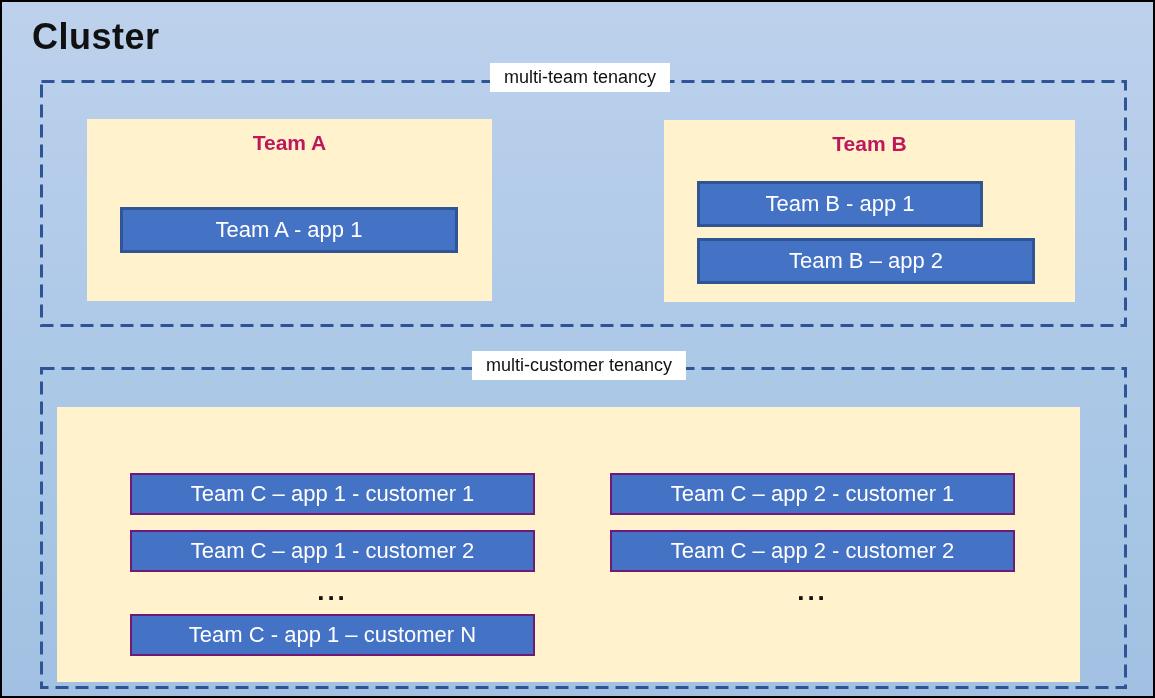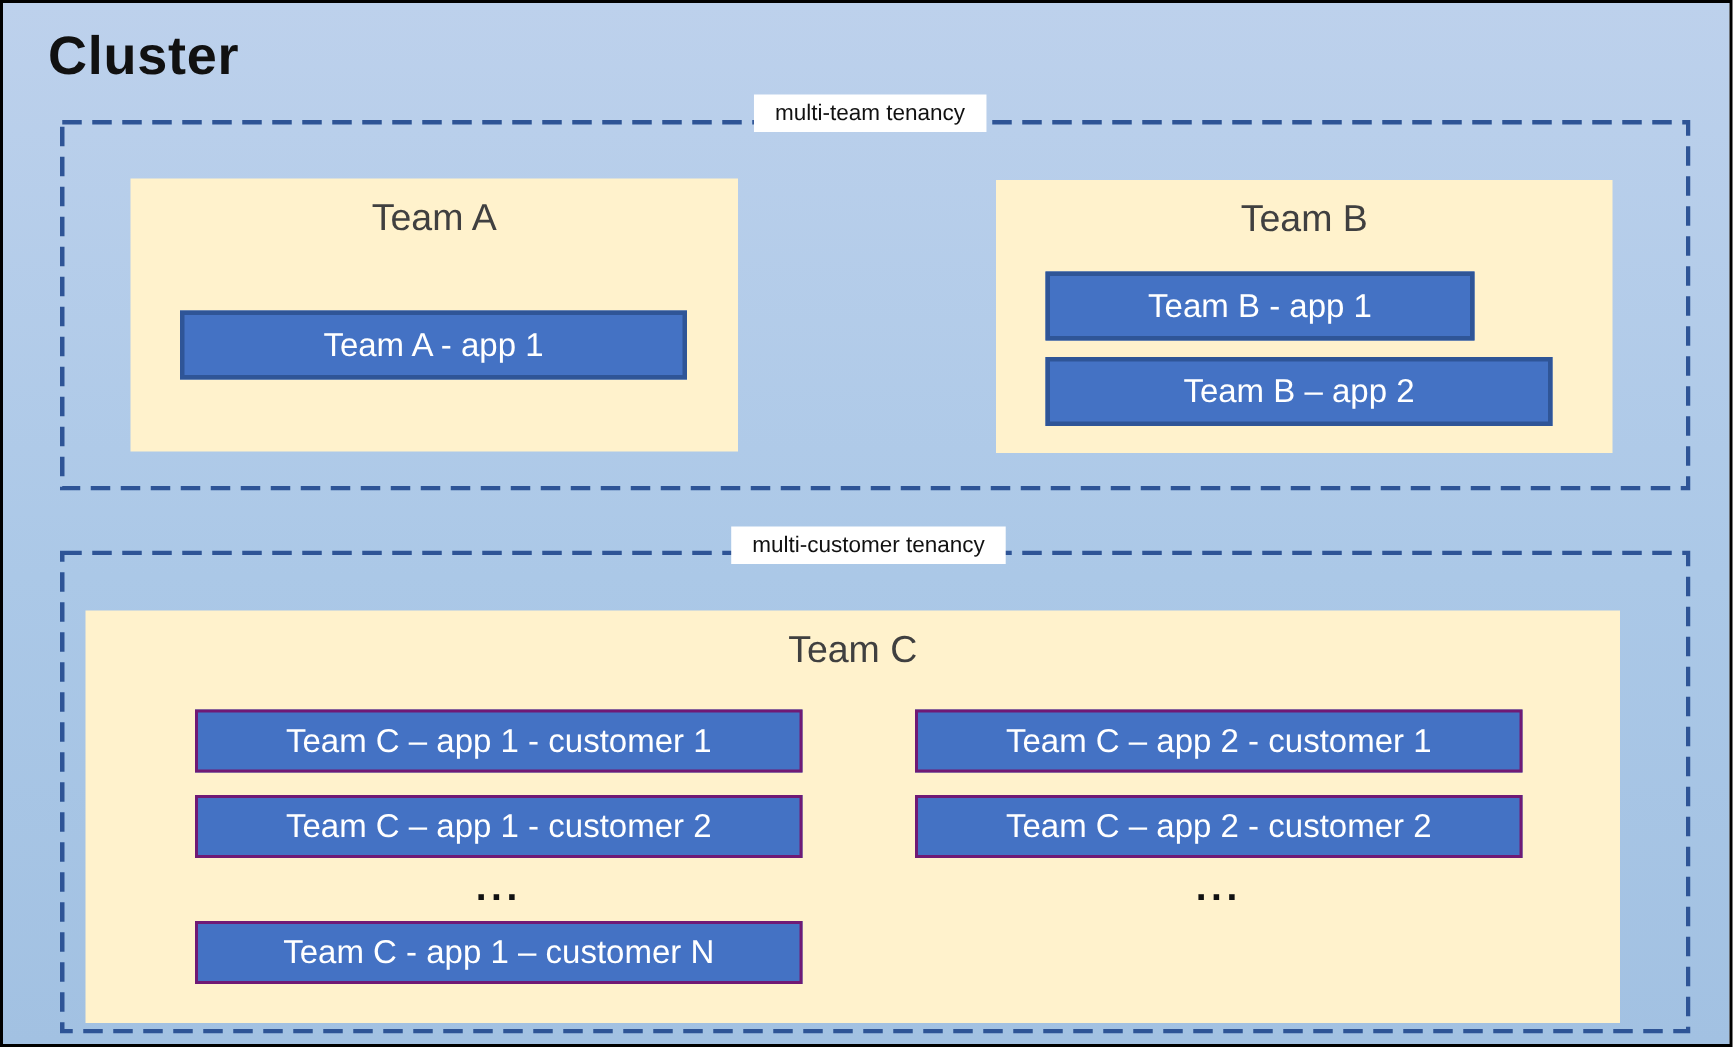--- a/index.html
+++ b/index.html
@@ -26,36 +26,36 @@
   }
   .dash-box {
     position: absolute;
     z-index: 1;
   }
   .tenancy-label {
     position: absolute;
     transform: translateX(-50%);
     background: #ffffff;
     padding: 4px 14px;
-    font-size: 15px;
+    font-size: 18px;
     color: #111111;
     z-index: 2;
     white-space: nowrap;
   }
   .team-box {
     position: absolute;
     background: #FFF2CC;
     z-index: 2;
   }
   .team-title {
     padding-top: 12px;
     text-align: center;
-    font-size: 25px;
-    font-weight: normal;
-    color: #404040;
+    font-size: 21px;
+    font-weight: bold;
+    color: #be185d;
   }
   .app-box {
     position: absolute;
     background: #4472C4;
     display: flex;
     align-items: center;
     justify-content: center;
     color: #ffffff;
     font-size: 22px;
     white-space: nowrap;
@@ -95,21 +95,20 @@
     <div class="app-box thick-border" style="left:33px; top:61px; width:286px; height:46px;">Team B - app 1</div>
     <div class="app-box thick-border" style="left:33px; top:118px; width:338px; height:46px;text-align:right;">Team B – app 2</div>
   </div>
 
   <svg class="dash-box" style="left:38px; top:365px;" width="1087" height="322">
     <rect x="1.5" y="1.5" width="1084" height="319" fill="none" stroke="#2E5496" stroke-width="3" stroke-dasharray="13 7"></rect>
   </svg>
   <div class="tenancy-label" style="left:577px; top:349px;">multi-customer tenancy</div>
 
   <div class="team-box" style="left:55px; top:405px; width:1023px; height:275px;">
-    <div class="team-title">Team C</div>
 
     <div class="app-box thin-border" style="left:73px; top:66px; width:405px; height:42px;">Team C – app 1 - customer 1</div>
     <div class="app-box thin-border" style="left:73px; top:123px; width:405px; height:42px;">Team C – app 1 - customer 2</div>
     <div class="ellipsis-row" style="left:73px; top:163px; width:405px; height:42px;">...</div>
     <div class="app-box thin-border" style="left:73px; top:207px; width:405px; height:42px;">Team C - app 1 – customer N</div>
 
     <div class="app-box thin-border" style="left:553px; top:66px; width:405px; height:42px;">Team C – app 2 - customer 1</div>
     <div class="app-box thin-border" style="left:553px; top:123px; width:405px; height:42px;">Team C – app 2 - customer 2</div>
     <div class="ellipsis-row" style="left:553px; top:163px; width:405px; height:42px;">...</div>
   </div>

